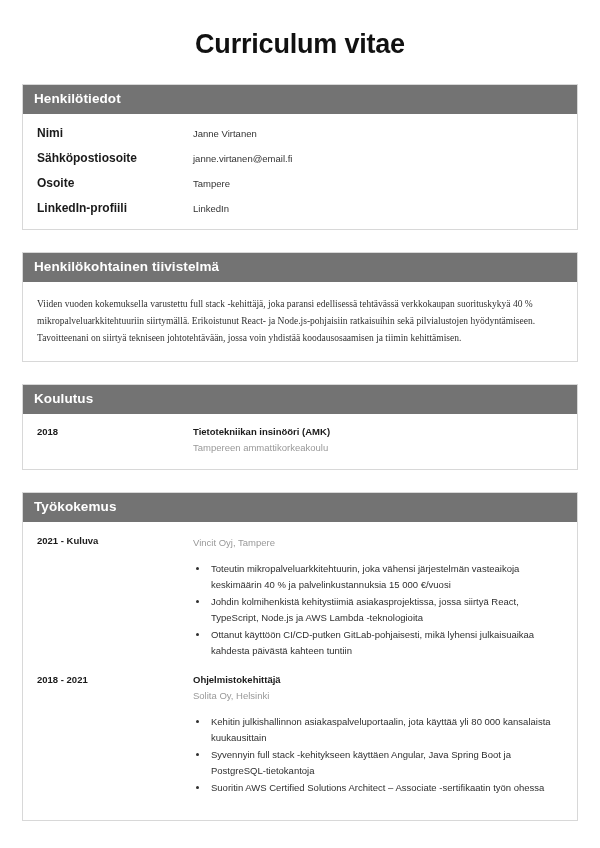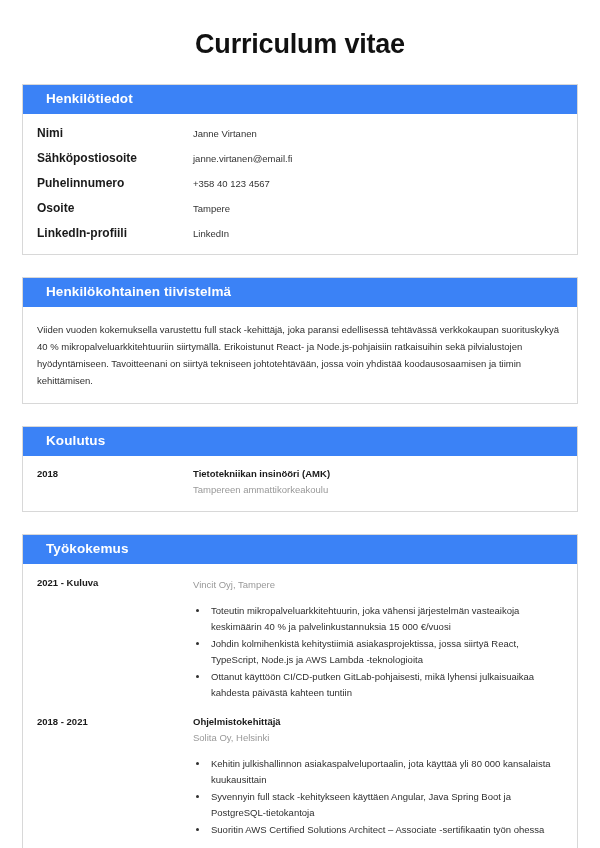--- a/index.html
+++ b/index.html
@@ -32,25 +32,25 @@
     padding-bottom: 24px;
     line-height: 1.1;
   }
   .card {
     border: 1px solid #d8d8d8;
     background: #ffffff;
     margin-bottom: 22px;
     box-sizing: border-box;
   }
   .section-header {
-    background: #3b82f6;
+    background: #737373;
     color: #ffffff;
     font-size: 13.5px;
     font-weight: bold;
-    padding: 6px 11px 7px 23px;
+    padding: 6px 11px 7px 11px;
     line-height: 1.2;
     letter-spacing: 0.1px;
   }
   .card-body {
     padding: 12px 12px 12px 14px;
   }
   
   .info-row {
     display: flex;
     align-items: baseline;
@@ -68,20 +68,21 @@
     font-size: 9.5px;
     color: #333333;
   }
   
   .summary-text {
     font-size: 9.5px;
     line-height: 17px;
     color: #303030;
     margin: 0;
     padding: 2px 4px 2px 0;
+    font-family: Liberation Serif, serif;
   }
   
   .entry {
     display: flex;
     align-items: flex-start;
     margin-bottom: 4px;
   }
   .entry:last-child { margin-bottom: 0; }
   .entry-date {
     width: 156px;
@@ -136,24 +137,20 @@
       <div class="info-row">
         <div class="info-label">Nimi</div>
         <div class="info-value">Janne Virtanen</div>
       </div>
 
       <div class="info-row">
         <div class="info-label">Sähköpostiosoite</div>
         <div class="info-value">janne.virtanen@email.fi</div>
       </div>
 
-      <div class="info-row">
-        <div class="info-label">Puhelinnumero</div>
-        <div class="info-value">+358 40 123 4567</div>
-      </div>
 
       <div class="info-row">
         <div class="info-label">Osoite</div>
         <div class="info-value">Tampere</div>
       </div>
 
       <div class="info-row">
         <div class="info-label">LinkedIn-profiili</div>
         <div class="info-value">LinkedIn</div>
       </div>

